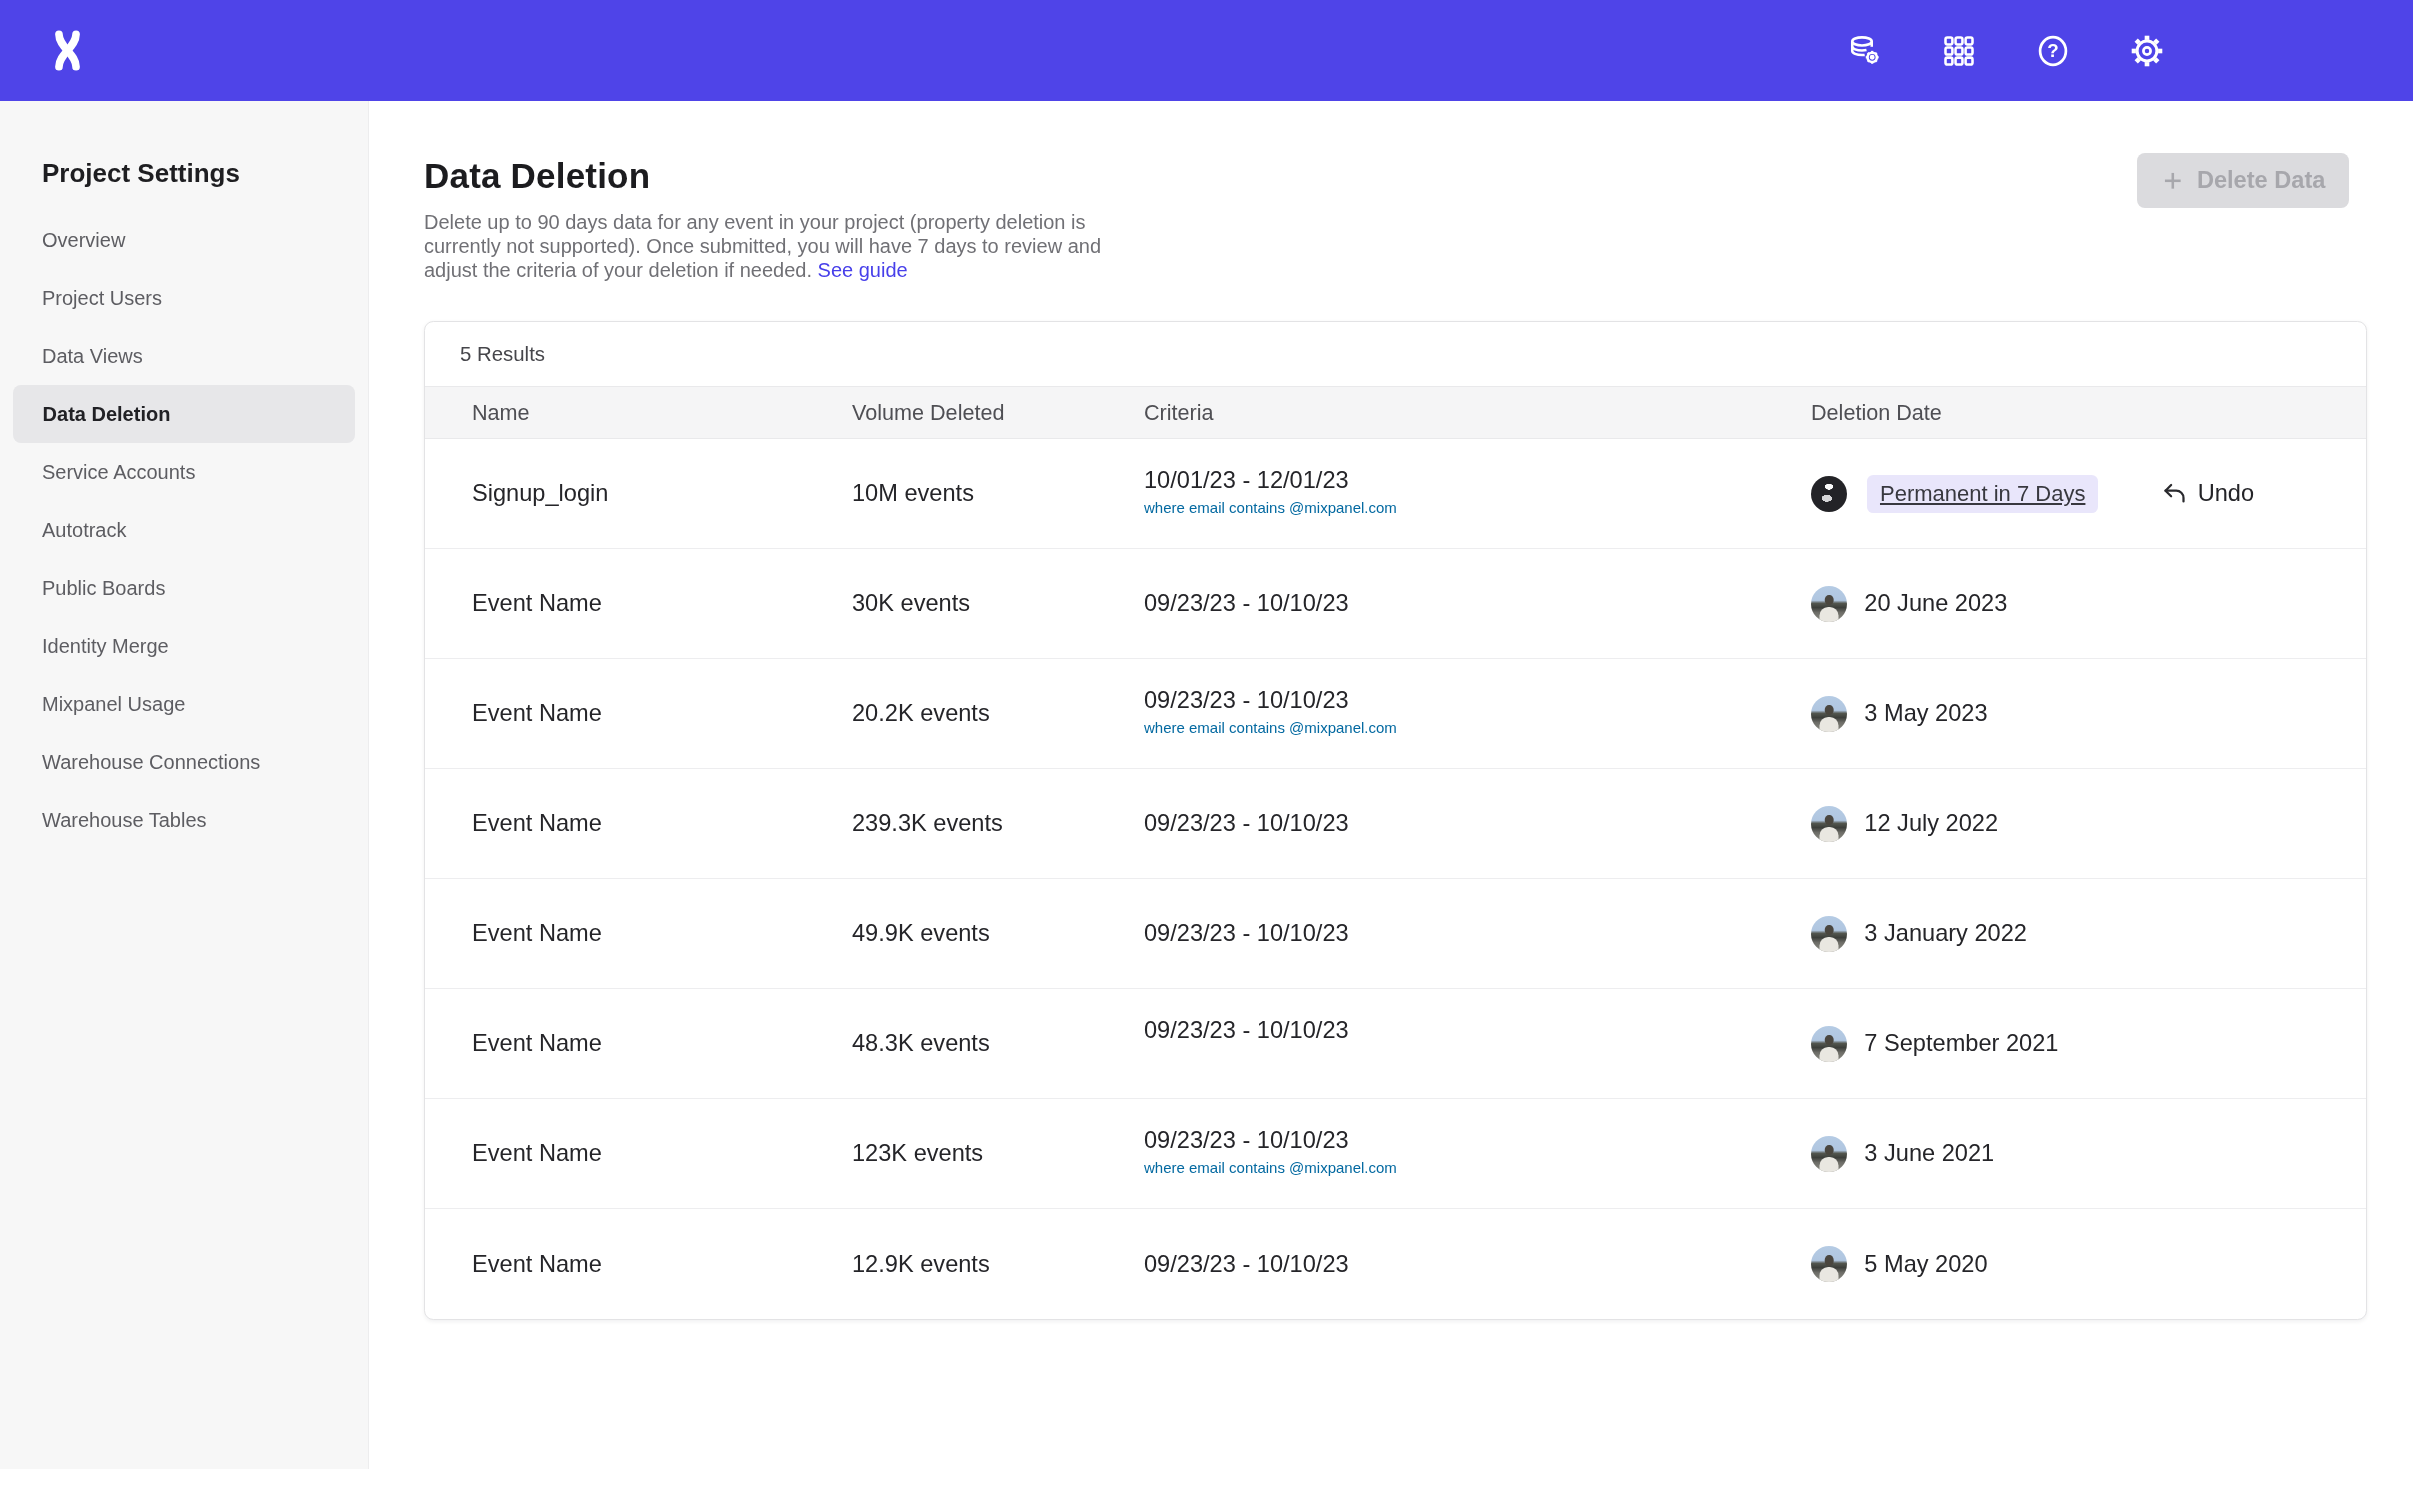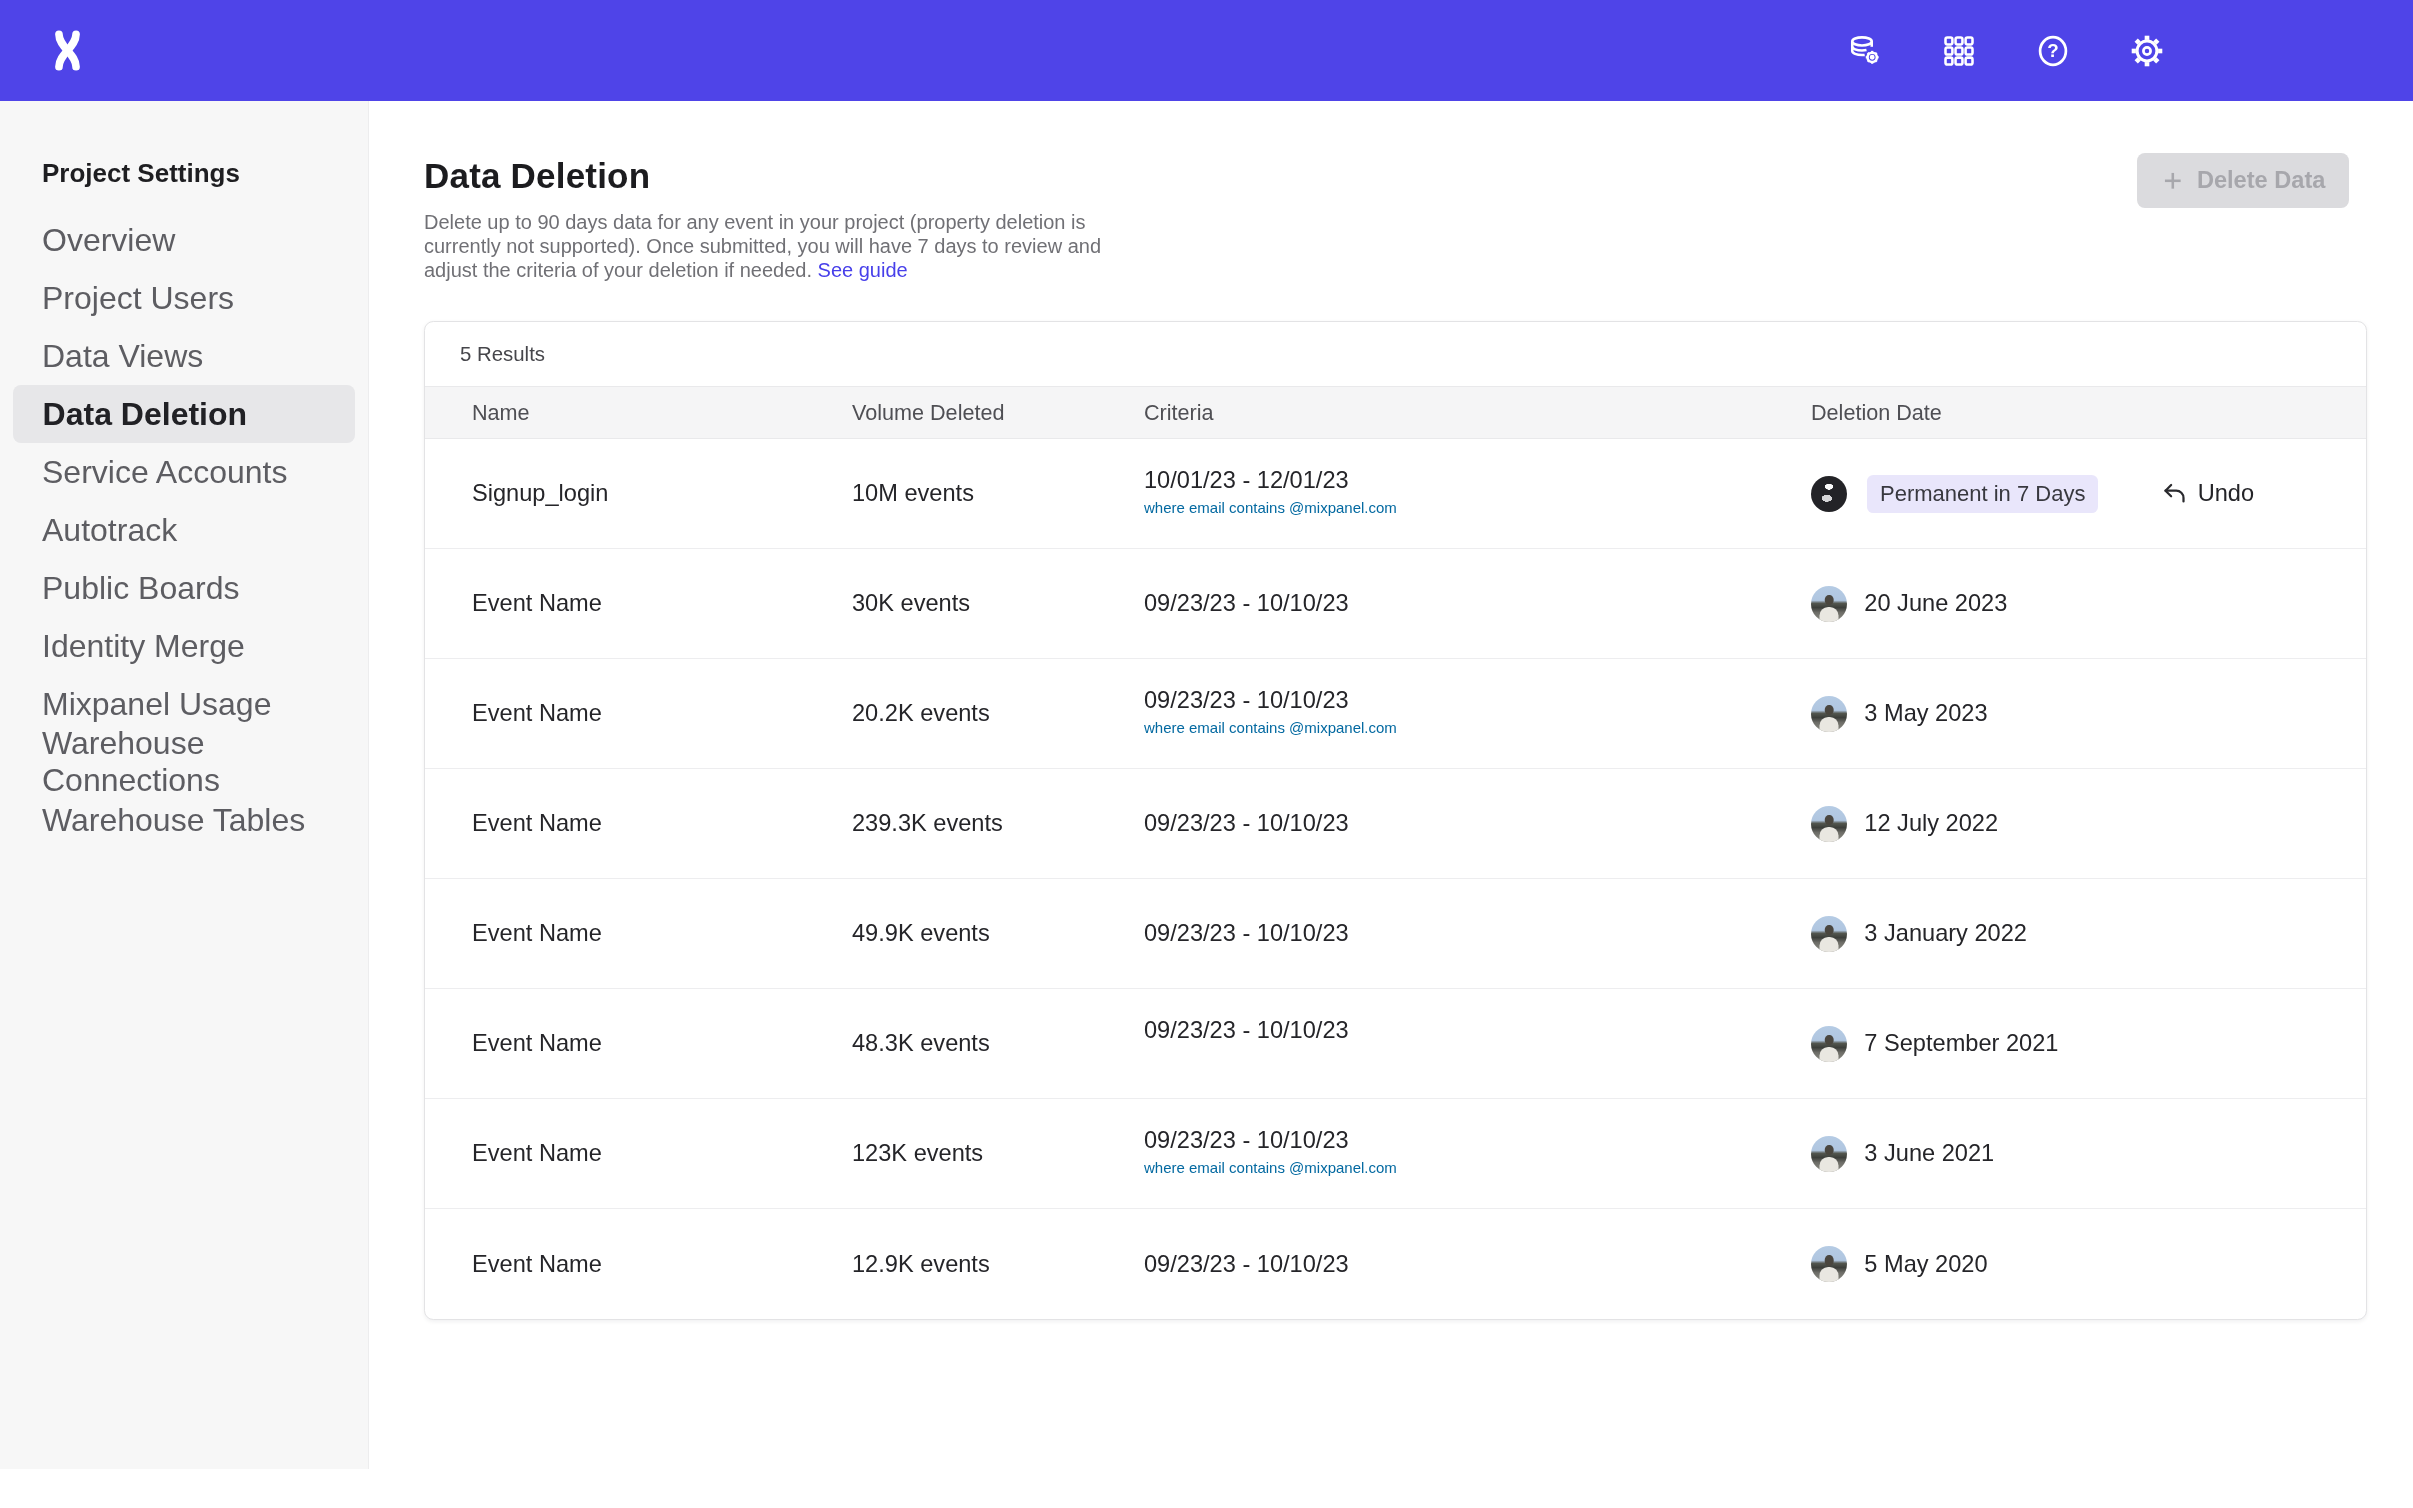--- a/index.html
+++ b/index.html
@@ -15,21 +15,21 @@
 
   
   .shell { display:flex; height:1368px; }
 
   
   .sidebar { width:369px; background:#F7F7F7; border-right:0.8px solid #EDEDEE;
     padding-top:57px; flex-shrink:0; }
   .sidebar-title { font-size:26px; font-weight:700; color:#1E1E21; margin-left:42px; }
   .nav { margin-top:22px; }
   .nav-item { height:58px; display:flex; align-items:center; padding-left:42px;
-    font-size:32px; color:#5D5D62; cursor:pointer; }
+    font-size:20px; color:#5D5D62; cursor:pointer; }
   .nav-item.active { margin:0 12.6px; padding-left:30px; background:#E7E7E9;
     border-radius:7.9px; color:#212125; font-weight:700; }
 
   
   .main { flex:1; padding:55px 46px 0 55px; position:relative; }
   .page-title { font-size:35px; font-weight:700; color:#1C1C1F; letter-spacing:0.2px; }
   .page-desc { margin-top:14px; width:695px; font-size:20px; line-height:24px;
     color:#707075; }
   .page-desc a { color:#473FEA; text-decoration:none; cursor:pointer; }
 
@@ -68,21 +68,21 @@
     transform:translateX(-50%); width:19px; height:17.3px;
     border-radius:8.6px 8.6px 0 0; background:#E9E7E1; }
   .avatar.dark { background:
       radial-gradient(ellipse 7px 4.7px at 50% 30%, #FAFAFA 60%, transparent 62%),
       radial-gradient(ellipse 8.6px 5.5px at 44% 62%, #D6D6D8 60%, transparent 62%),
       #232327; }
 
   
   .badge { height:38px; display:flex; align-items:center; padding:0 12.6px;
     background:#E9E6FB; border-radius:6.3px; font-size:22px; color:#38383F;
-    margin-left:3.1px; white-space:nowrap; }
+    margin-left:3.1px; white-space:nowrap;text-decoration:underline; }
   .undo { display:flex; align-items:center; gap:9.4px; margin-left:46px;
     background:none; border:none; font-family:inherit; font-size:23.6px;
     color:#242428; cursor:pointer; }
   .undo svg { width:27px; height:27px; display:block; }
 </style>
 </head>
 <body>
 
 <header class="topbar">
   <svg class="logo" viewBox="0 0 48 48">

